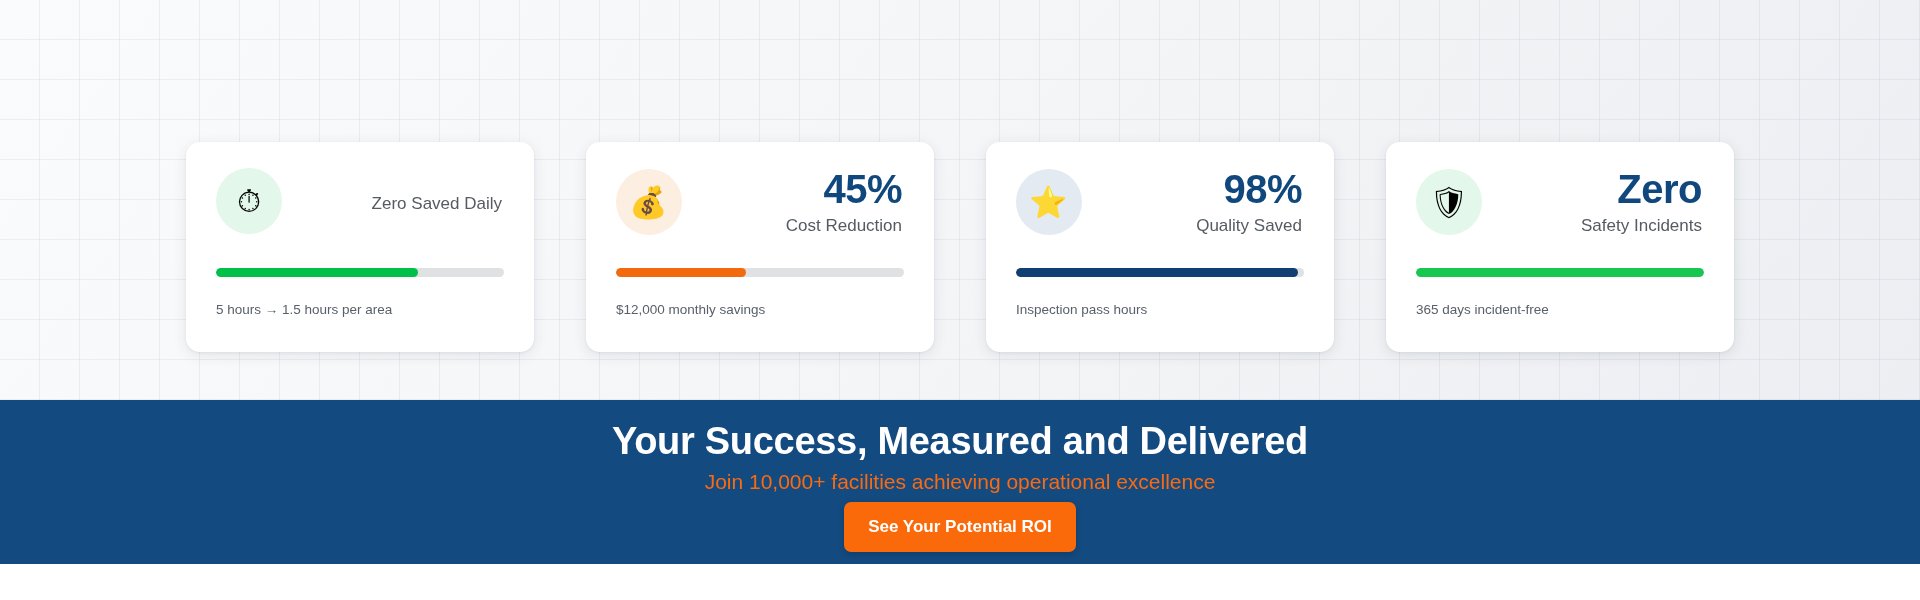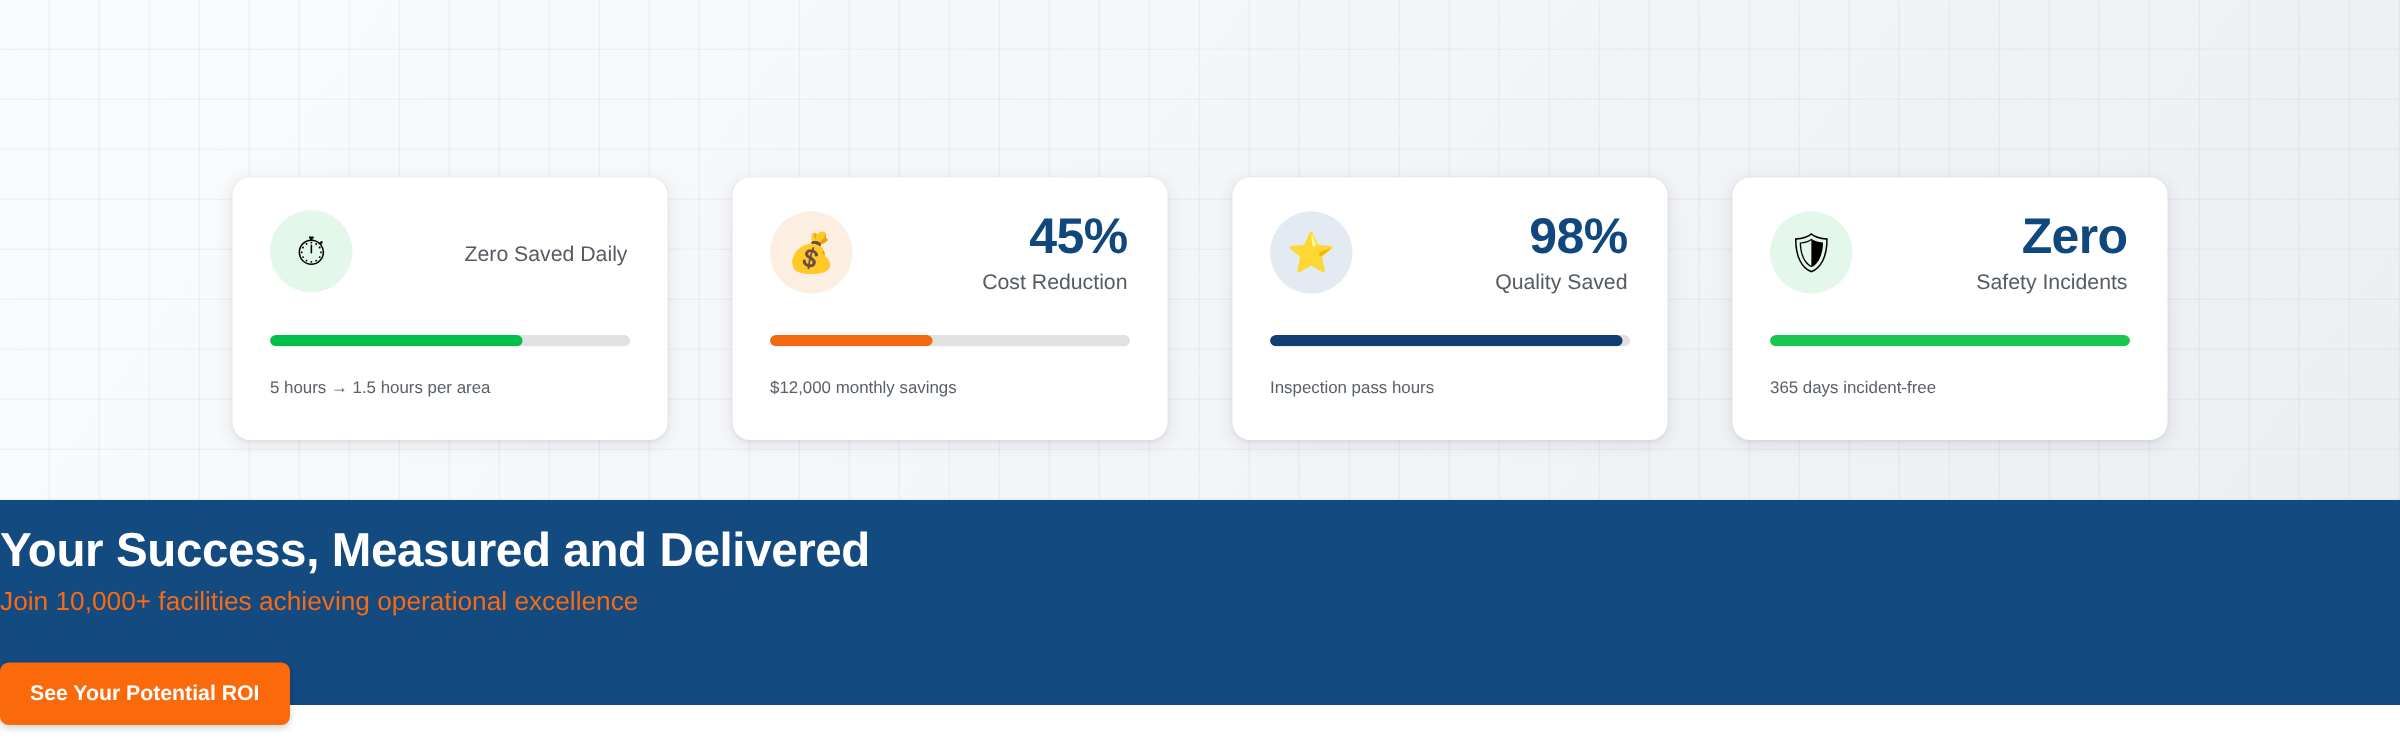--- a/index.html
+++ b/index.html
@@ -119,42 +119,42 @@
     font-size: 13.5px;
     color: #596069;
   }
 
   
   .cta-banner {
     height: 164px;
     background: #134a80;
     display: flex;
     flex-direction: column;
-    align-items: flex-start;
+    align-items: center;
     padding-top: 18px;
   }
 
   .cta-heading {
     font-size: 38px;
     font-weight: bold;
     color: #ffffff;
     letter-spacing: -0.3px;
     text-align: center;
     line-height: 1.25;
   }
 
   .cta-sub {
     font-size: 21px;
     color: #f96a11;
     margin-top: 4px;
     text-align: center;
   }
 
   .cta-button {
-    margin-top: 36px;
+    margin-top: 8px;
     background: #fa6a0a;
     color: #ffffff;
     border: none;
     border-radius: 7px;
     font-family: "Liberation Sans", sans-serif;
     font-size: 17px;
     font-weight: bold;
     padding: 15px 24px;
     cursor: pointer;
     box-shadow: 0 2px 6px rgba(0,0,0,0.18);

